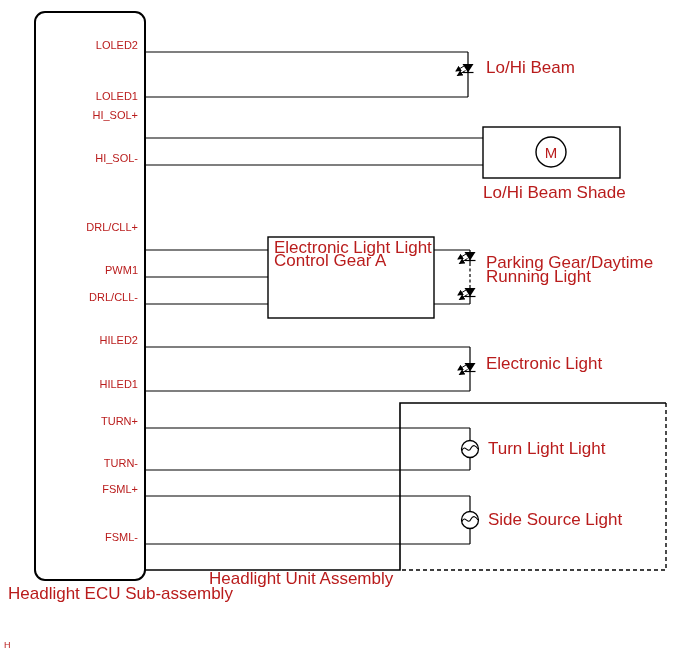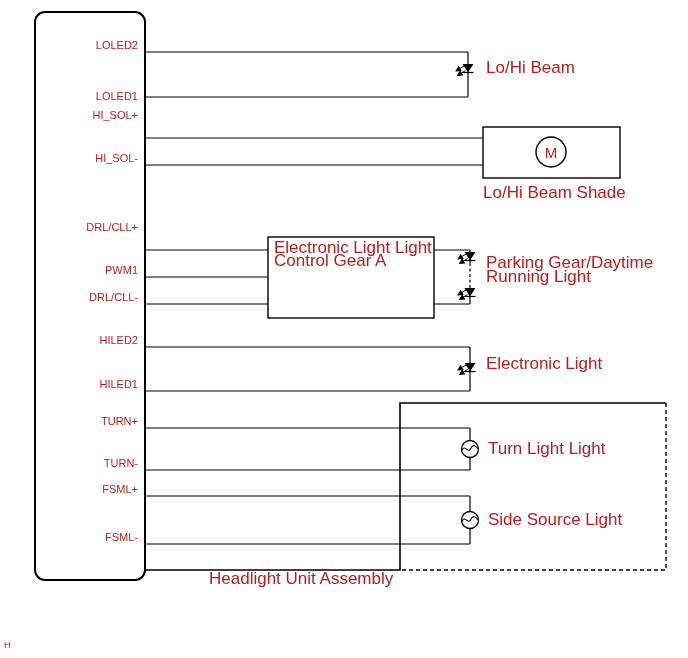--- a/index.html
+++ b/index.html
@@ -101,15 +101,16 @@
   <div class="lbl" style="left:486px;top:270px">Running Light</div>
 
   <div class="lbl" style="left:486px;top:357px">Electronic Light</div>
 
   <div class="lbl" style="left:488px;top:442px">Turn Light Light</div>
 
   <div class="lbl" style="left:488px;top:513px">Side Source Light</div>
 
   <div class="lbl" style="left:209px;top:572px">Headlight Unit Assembly</div>
 
+  <div class="lbl" style="left:8px;top:587px">Headlight ECU Sub-assembly</div>
 
   <div class="page-marker">H</div>
 </div>
 
 </body></html>

